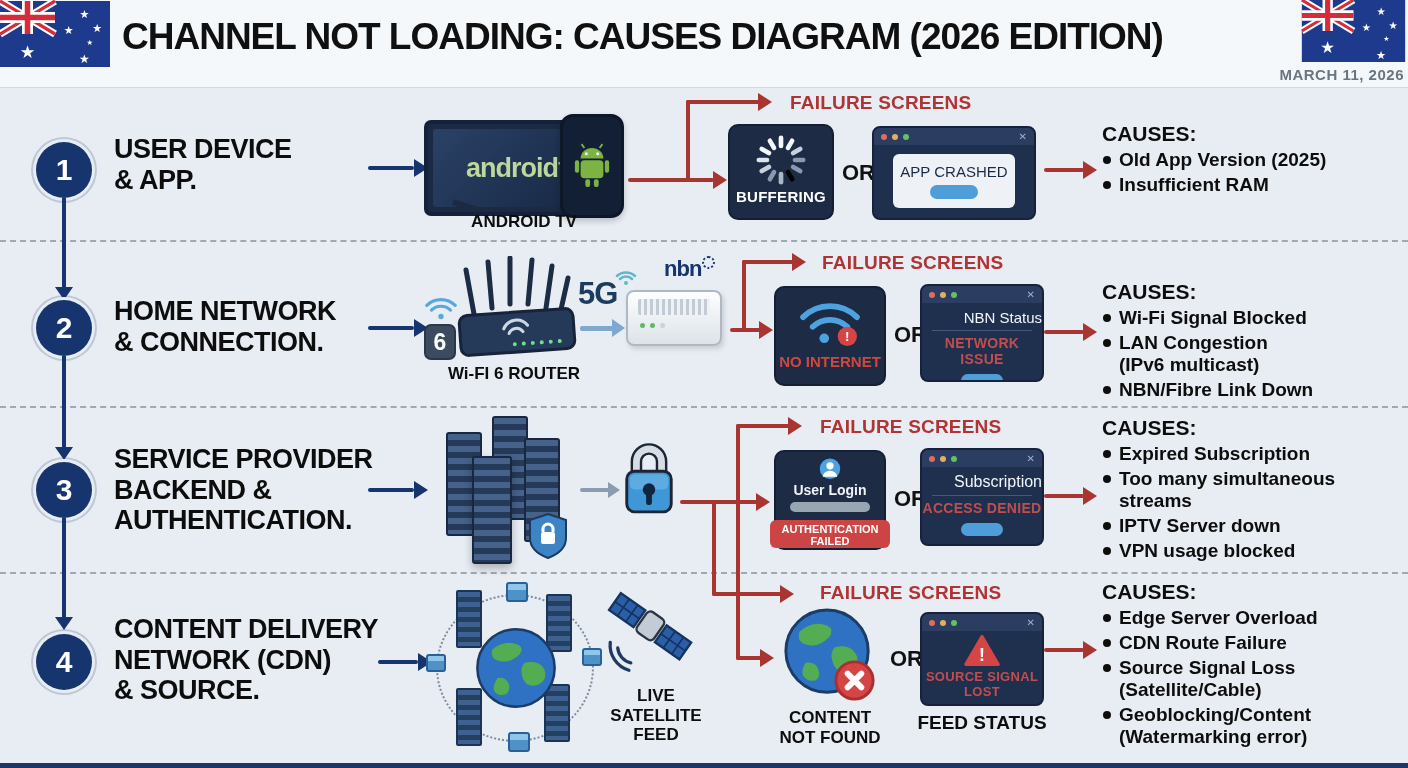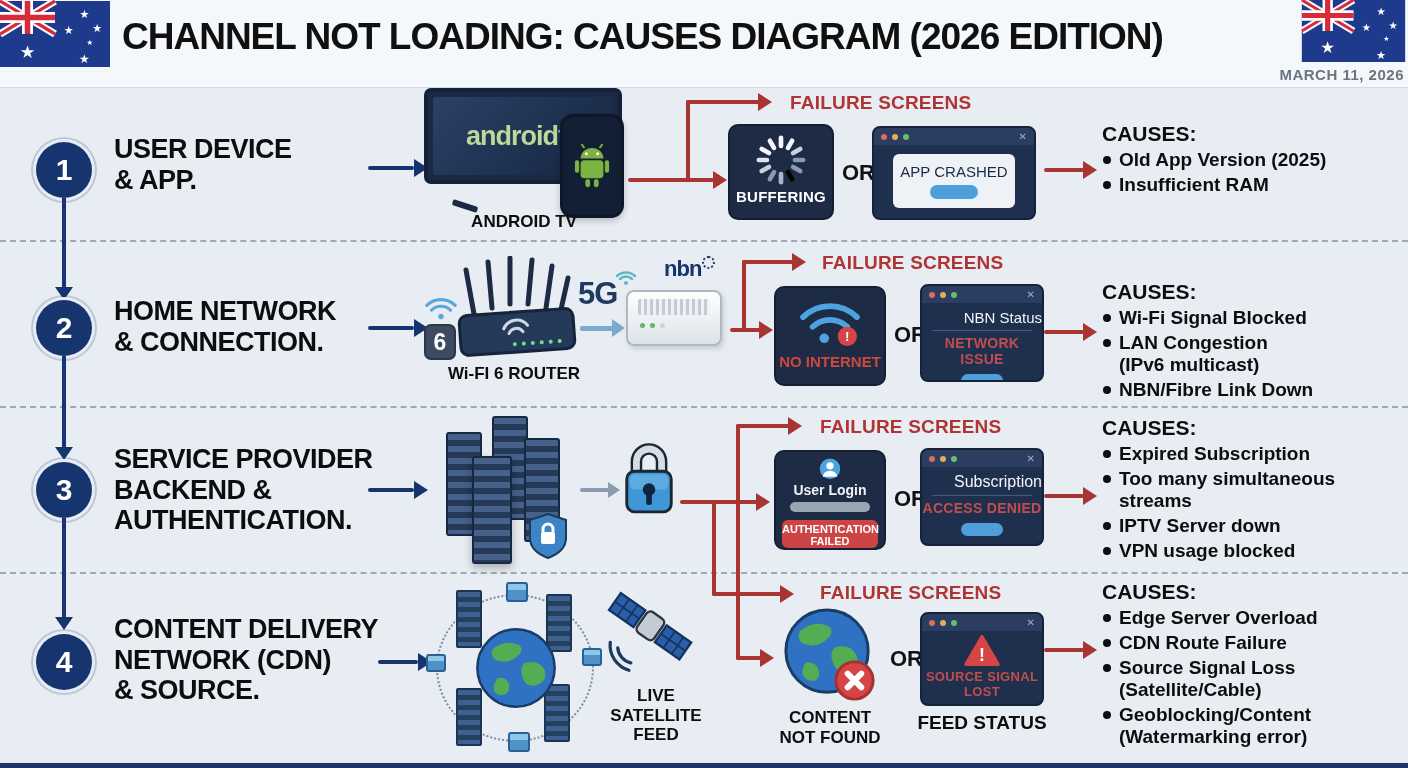--- a/index.html
+++ b/index.html
@@ -143,21 +143,21 @@
 
   <div class="abs step-circle" style="left:36px;top:634px;">
       <span>4</span>
     </div>
 
   <div class="abs step-title pre" style="left:114px;top:134px;width:290px;">USER DEVICE
 &amp; APP.</div>
   <div class="abs hline-navy" style="left:368px;top:166px;width:46px;"></div>
   <div class="abs head-right-navy" style="left:414px;top:159px;"></div>
 
-  <div class="abs" style="left:424px;top:88px;width:198px;height:96px;background:#1b2a42;border-radius:7px;border:4px solid #14213a;padding:5px;">
+  <div class="abs" style="left:424px;top:120px;width:198px;height:96px;background:#1b2a42;border-radius:7px;border:4px solid #14213a;padding:5px;">
     <div id="tv-screen">
       <span style="font-size:27px;font-weight:bold;color:#bed79a;letter-spacing:-1px;">android</span>
         <span style="font-size:27px;font-weight:bold;color:#93a7bc;letter-spacing:-1px;">tv</span>
     </div>
   </div>
   <div class="abs tv-foot" style="left:452px;top:203px;transform:rotate(18deg);"></div>
   <div class="abs tv-foot" style="left:566px;top:203px;transform:rotate(-18deg);"></div>
   <div class="abs" id="phone">
     <svg width="38" height="46" viewBox="0 0 40 48">
       <path d="M8 16 a12 11 0 0 1 24 0 z" fill="#7cb342"></path>
@@ -373,21 +373,21 @@
   <div class="abs head-right-red" style="left:760px;top:649px;"></div>
 
   <div class="abs tile" style="left:774px;top:450px;width:112px;height:100px;">
     <svg width="28" height="28" viewBox="0 0 36 36" style="margin-top:6px;">
       <circle cx="18" cy="18" r="17" fill="#4da3e0"></circle>
       <circle cx="18" cy="13" r="6" fill="#fff"></circle>
       <path d="M6 31 a12 10 0 0 1 24 0 z" fill="#fff"></path>
     </svg>
     <div style="color:#f0f3f7;font-size:14px;font-weight:bold;margin-top:2px;">User Login</div>
     <div class="graypill" style="width:80px;height:13px;margin-top:4px;"></div>
-    <div class="errbtn pre" style="width:96px;height:32px;margin-top:8px;font-size:11px;padding-top:3px;">AUTHENTICATION
+    <div class="errbtn pre" style="width:120px;height:32px;margin-top:8px;font-size:11px;padding-top:3px;">AUTHENTICATION
 FAILED</div>
   </div>
 
   <div class="abs or-label" style="left:894px;top:486px;">OR</div>
 
   <div class="abs win" style="left:920px;top:448px;width:124px;height:98px;">
     <div class="win-bar">
       <span class="dot" style="background:#e06c5e;"></span>
       <span class="dot" style="background:#e0b05e;"></span>
       <span class="dot" style="background:#63c06a;"></span>

